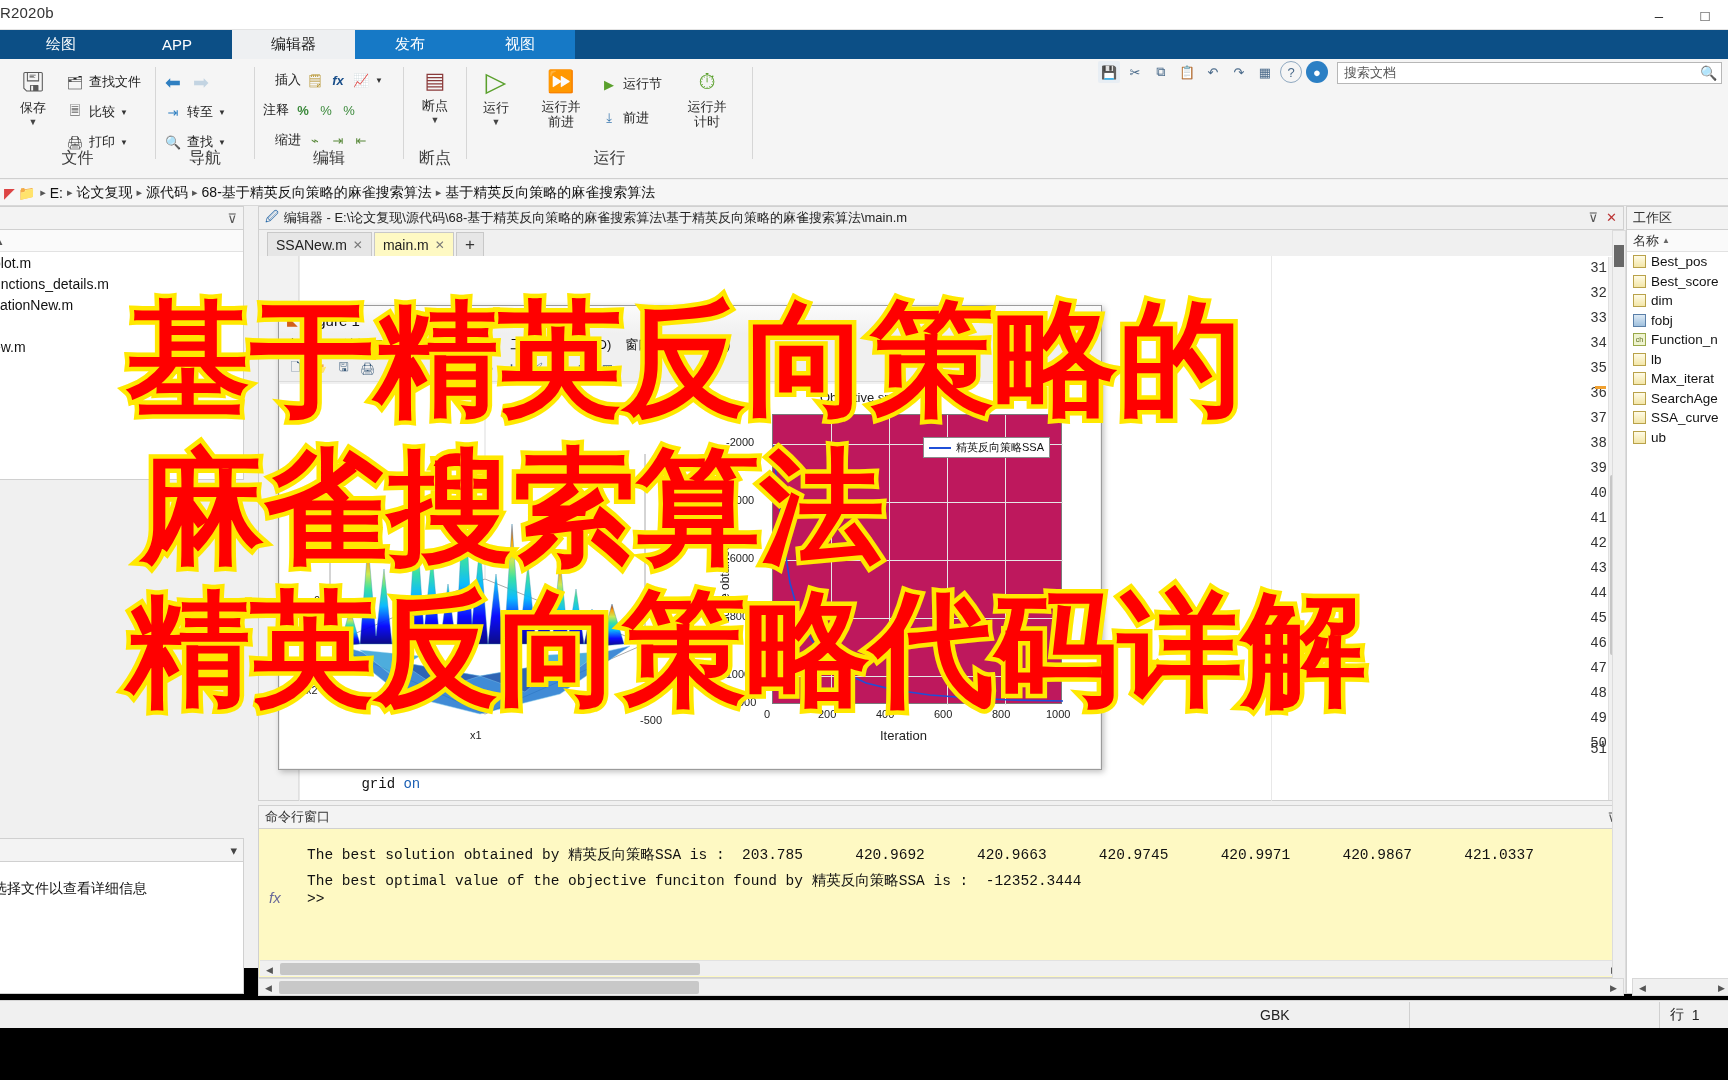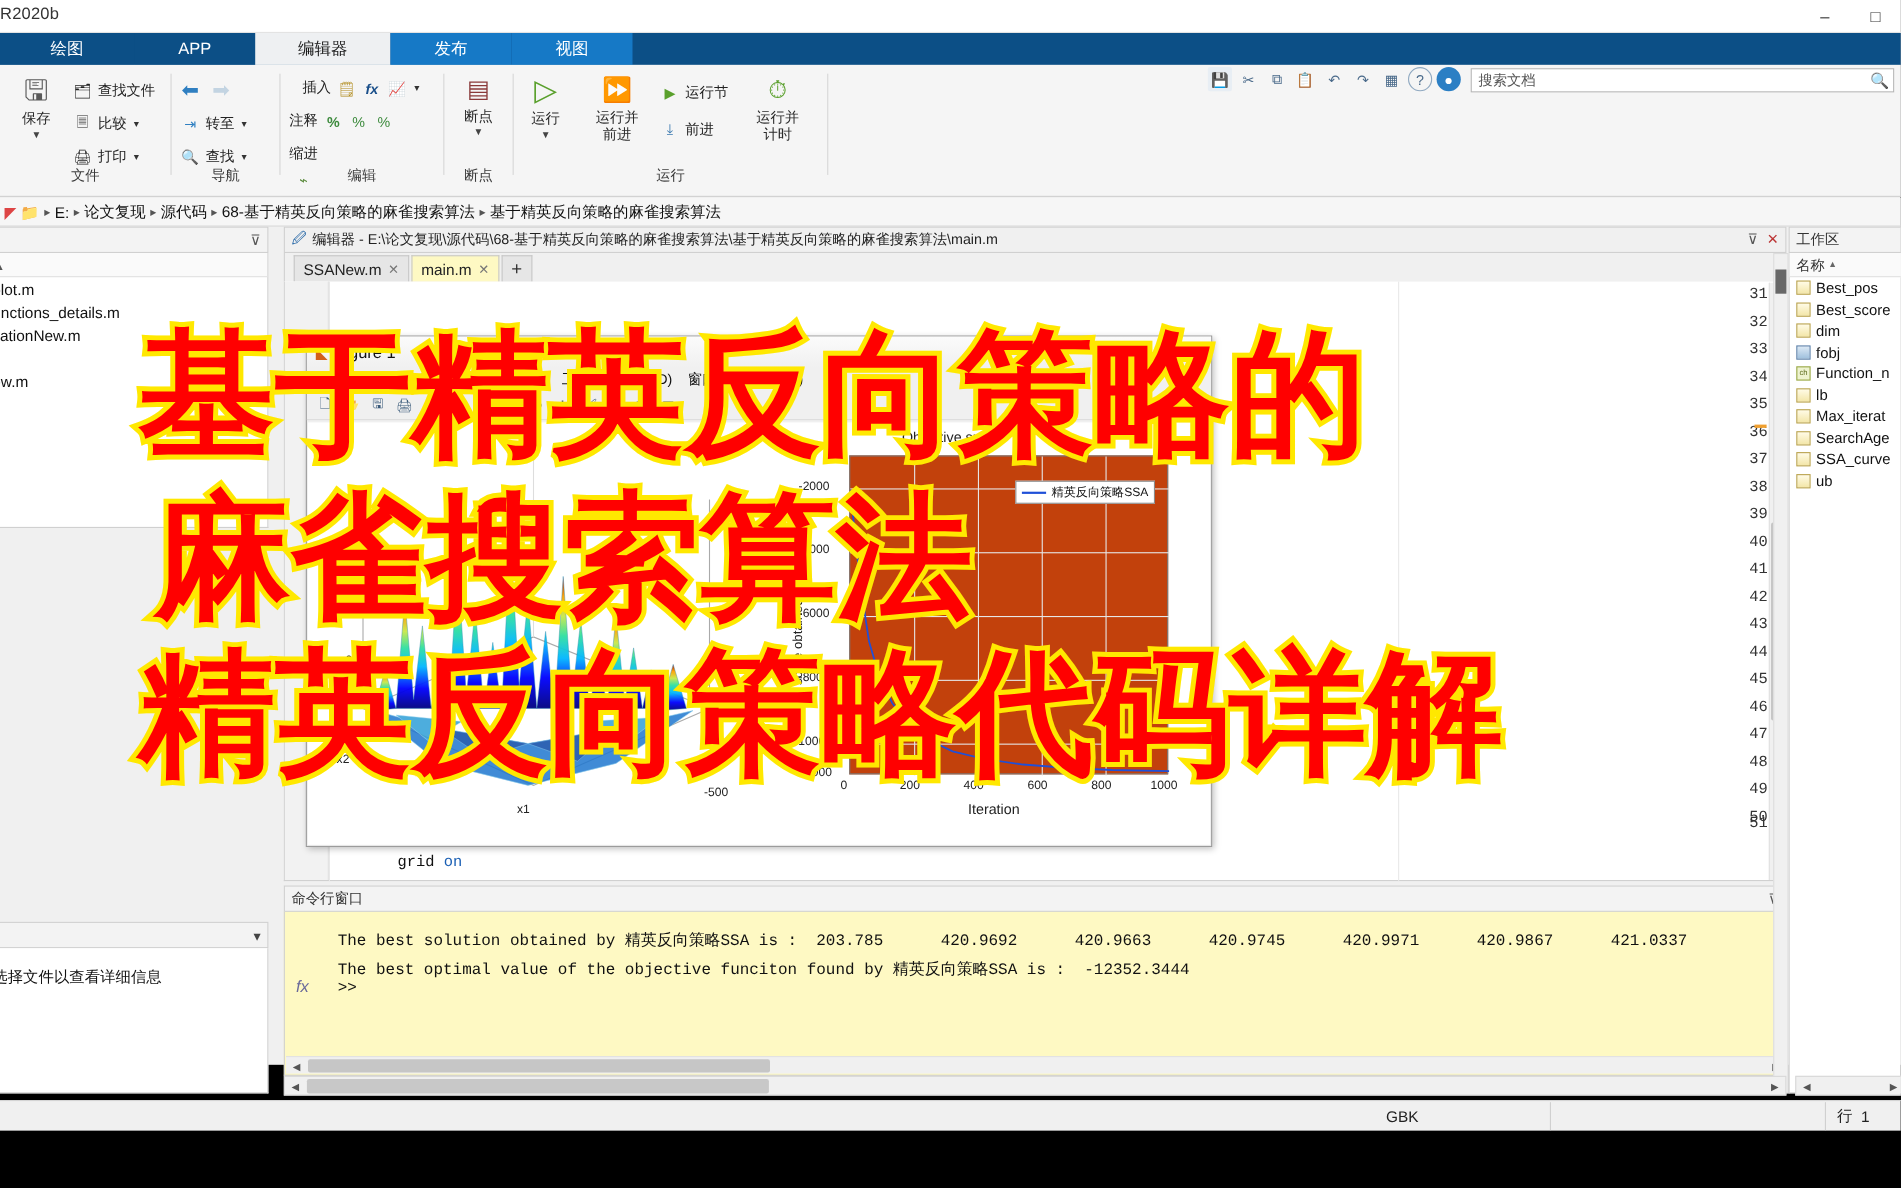--- a/index.html
+++ b/index.html
@@ -29,21 +29,21 @@
             background:#f5f5f5; border-bottom:1px solid #cfcfcf; }
   .rb-quick { position:absolute; right:400px; top:2px; display:flex; gap:4px; align-items:center; }
   .qicon { width:22px; height:22px; border-radius:2px; display:flex; align-items:center; justify-content:center;
            font-size:13px; color:#4a6a8a; }
   .searchbox { position:absolute; right:6px; top:3px; width:385px; height:22px; background:#fff;
                border:1px solid #b7b7b7; display:flex; align-items:center; padding:0 6px; font-size:13px; color:#555;}
   .search-mag { position:absolute; right:10px; top:6px; color:#2b6ca3; font-size:14px; }
 
   .group { position:absolute; top:4px; height:108px; }
   .group-sep { position:absolute; top:8px; width:1px; height:92px; background:#d6d6d6; }
-  .group-label { position:absolute; bottom:2px; width:100%; text-align:center; font-size:13px; color:#3c3c3c; }
+  .group-label { position:absolute; bottom:2px; width:100%; text-align:center; font-size:16px; color:#3c3c3c; }
 
   .bigbtn { position:absolute; width:58px; text-align:center; }
   .bigbtn .gl { font-size:13px; color:#2a2a2a; display:block; margin-top:2px;}
   .bigbtn .caret { font-size:9px; color:#444; display:block; }
 
   .smrow { position:absolute; display:flex; align-items:center; gap:5px; font-size:13px; color:#222; white-space:nowrap;}
   .smrow .ic { width:18px; height:18px; display:inline-flex; align-items:center; justify-content:center; }
   .cart { font-size:8px; color:#333; }
 
   
@@ -102,21 +102,21 @@
   .fig-min { position:absolute; right:82px; top:4px; font-size:15px; color:#222; }
   .fig-menu { height:22px; display:flex; align-items:center; gap:14px; padding-left:8px; font-size:13px; color:#111;
               background:#f0f0f0; }
   .fig-tool { height:26px; display:flex; align-items:center; gap:7px; padding-left:8px; background:#f0f0f0;
               border-bottom:1px solid #dcdcdc;}
   .tl { width:17px; height:17px; border:1px solid transparent; display:flex; align-items:center; justify-content:center; font-size:12px; color:#3a5a7a;}
   .fig-canvas { position:absolute; left:1px; top:78px; width:820px; height:384px; background:#ffffff; }
 
   .axlabel { position:absolute; font-size:12px; color:#222; font-family:"Liberation Sans", sans-serif; }
   .tick { position:absolute; font-size:11px; color:#222; }
-  .plotbox { position:absolute; border:1px solid #7a7a7a; background:#c2410c; }
+  .plotbox { position:absolute; border:1px solid #7a7a7a; background:#be185d; }
   .gridv { position:absolute; width:1px; background:#e6e6e6;}
   .gridh { position:absolute; height:1px; background:#e6e6e6;}
   .legendbox { position:absolute; border:1px solid #8a8a8a; background:#fff; display:flex; align-items:center;
                gap:5px; padding:2px 5px; font-size:11px; color:#111; }
   .legline { width:22px; height:2px; background:#1f4fd8; }
   .rot { transform-origin:0 0; }
 
   
   .cmd-head { left:258px; top:805px; width:1366px; }
   .cmd-body { position:absolute; left:258px; top:829px; width:1366px; height:149px;
@@ -248,21 +248,21 @@
         <span class="ic" style="font-style:italic;color:#1a4f8a;font-weight:bold;">fx</span>
         <span class="ic" style="color:#2f6fa8;">📈</span>
         <span class="cart">▼</span>
       </div>
       <div class="smrow" style="left:8px;top:38px;">
         <span>注释</span>
         <span class="ic" style="color:#3c8a3c;font-weight:bold;">%</span>
         <span class="ic" style="color:#3c8a3c;">%</span>
         <span class="ic" style="color:#3c8a3c;">%</span>
       </div>
-      <div class="smrow" style="left:8px;top:68px;flex-direction:column;">
+      <div class="smrow" style="left:20px;top:68px;">
         <span>缩进</span>
         <span class="ic" style="color:#5a8a3c;">⌁</span>
         <span class="ic" style="color:#5a8a3c;">⇥</span>
         <span class="ic" style="color:#5a8a3c;">⇤</span>
       </div>
       <div class="group-label">编辑</div>
     </div>
     <div class="group-sep" style="left:403px;"></div>
 
     <div class="group" style="left:404px;width:62px;">

